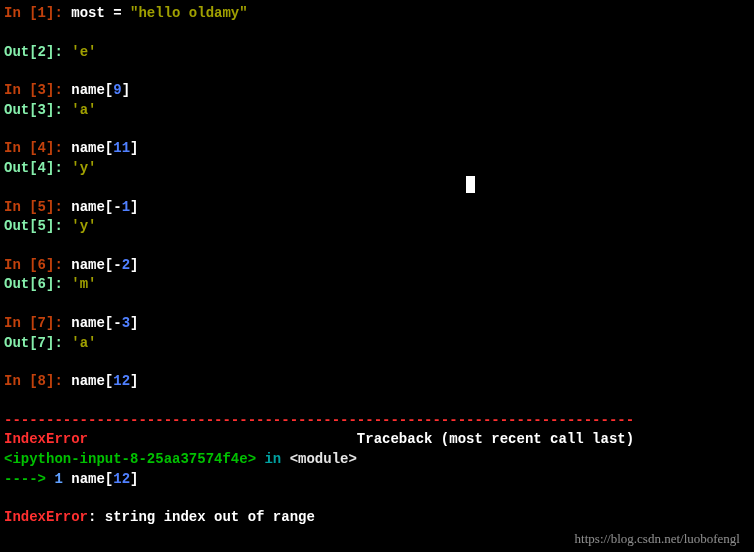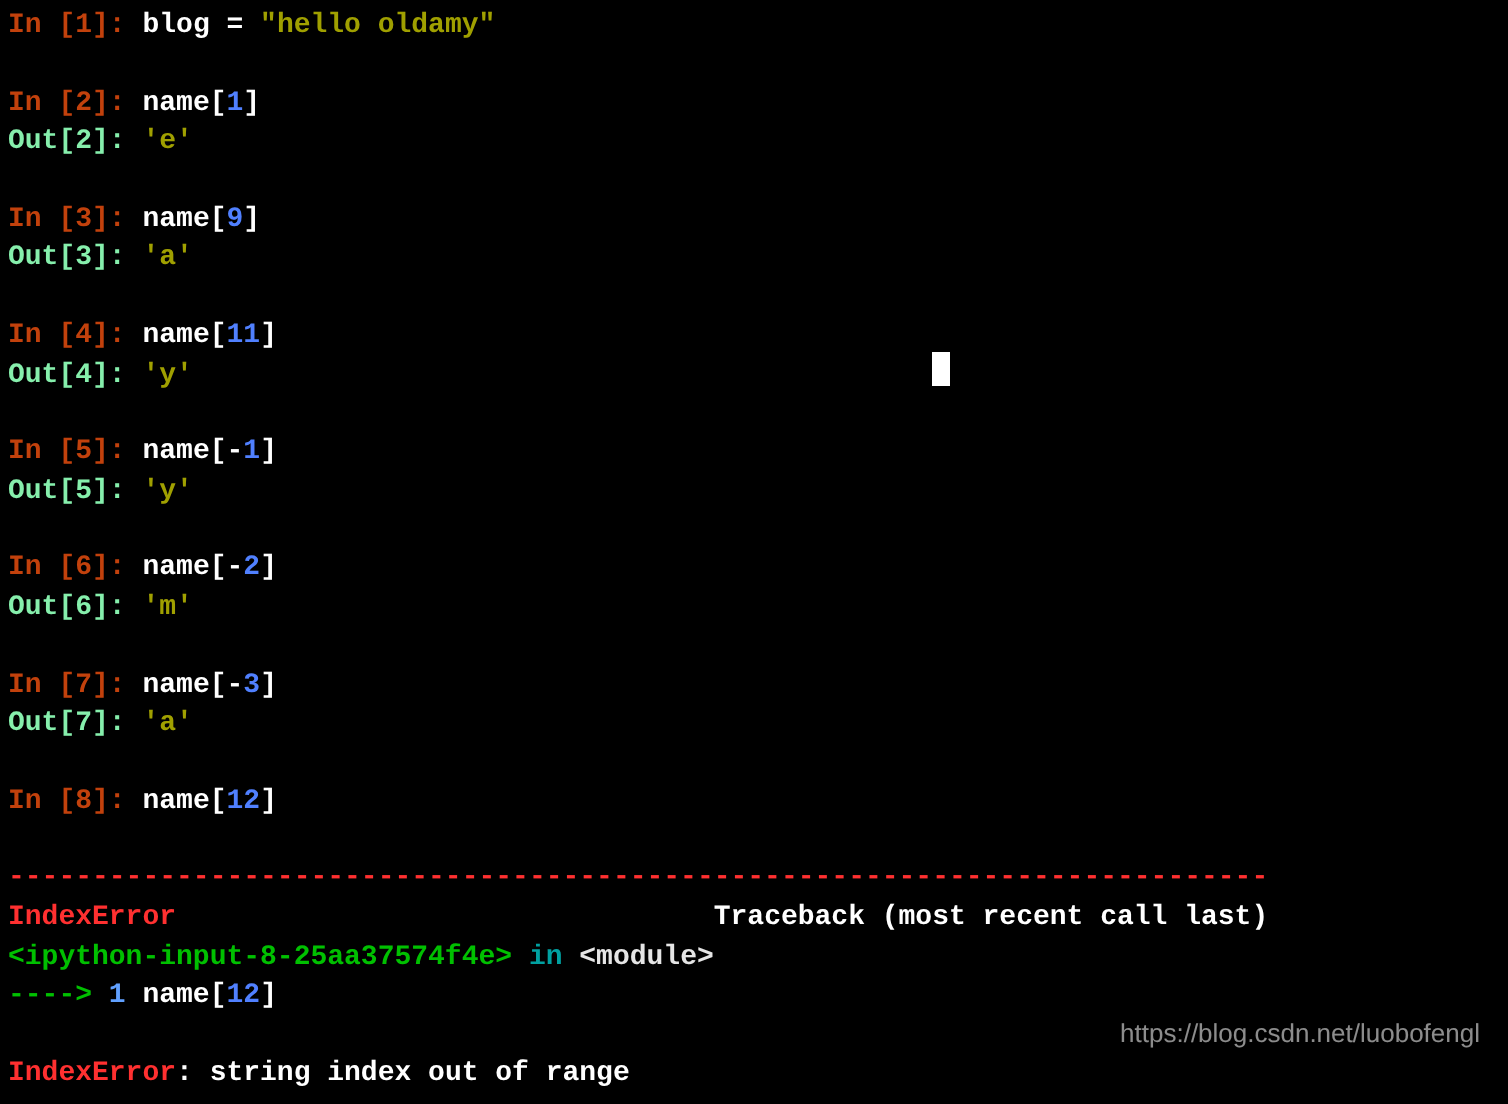--- a/index.html
+++ b/index.html
@@ -26,43 +26,42 @@
   .err-name { color: #ff3030; }
   .tb-text { color: #fff; text-align: right; }
   .ipy-input { color: #00c000; }
   .in-mod { color: #00a0a0; }
   .mod { color: #e5e5e5; }
   .arrow { color: #00c000; }
   .one { color: #60a0ff; }
   .watermark {
     position: absolute;
     right: 14px;
-    bottom: 26px;
+    bottom: 4px;
     color: rgba(255,255,255,0.55);
     font-size: 13px;
     font-weight: normal;
-    font-family: Liberation Sans, sans-serif;
+    font-family: Liberation Serif, serif;
   }
   .cursor {
     position: absolute;
     width: 9px;
     height: 17px;
     background: #fff;
     left: 466px;
     top: 176px;
   }
   .blank { height: 19px; }
 </style>
 </head>
 <body>
 
 <div id="terminal">
-    <div class="line"><span class="in-prompt">In [</span><span class="in-prompt">1</span><span class="in-prompt">]: </span><span class="code">blog = </span><span class="str">"hello oldamy"</span></div>
+    <div class="line"><span class="in-prompt">In [</span><span class="in-prompt">1</span><span class="in-prompt">]: </span><span class="code">most = </span><span class="str">"hello oldamy"</span></div>
     <div class="blank"></div>
-    <div class="line"><span class="in-prompt">In [</span><span class="in-prompt">2</span><span class="in-prompt">]: </span><span class="code">name[</span><span class="num">1</span><span class="code">]</span></div>
     <div class="line"><span class="out-prompt">Out[</span><span class="out-prompt">2</span><span class="out-prompt">]: </span><span class="str">'e'</span></div>
     <div class="blank"></div>
     <div class="line"><span class="in-prompt">In [</span><span class="in-prompt">3</span><span class="in-prompt">]: </span><span class="code">name[</span><span class="num">9</span><span class="code">]</span></div>
     <div class="line"><span class="out-prompt">Out[</span><span class="out-prompt">3</span><span class="out-prompt">]: </span><span class="str">'a'</span></div>
     <div class="blank"></div>
     <div class="line"><span class="in-prompt">In [</span><span class="in-prompt">4</span><span class="in-prompt">]: </span><span class="code">name[</span><span class="num">11</span><span class="code">]</span></div>
     <div class="line"><span class="out-prompt">Out[</span><span class="out-prompt">4</span><span class="out-prompt">]: </span><span class="str">'y'</span></div>
     <div class="blank"></div>
     <div class="line"><span class="in-prompt">In [</span><span class="in-prompt">5</span><span class="in-prompt">]: </span><span class="code">name[-</span><span class="num">1</span><span class="code">]</span></div>
     <div class="line"><span class="out-prompt">Out[</span><span class="out-prompt">5</span><span class="out-prompt">]: </span><span class="str">'y'</span></div>

